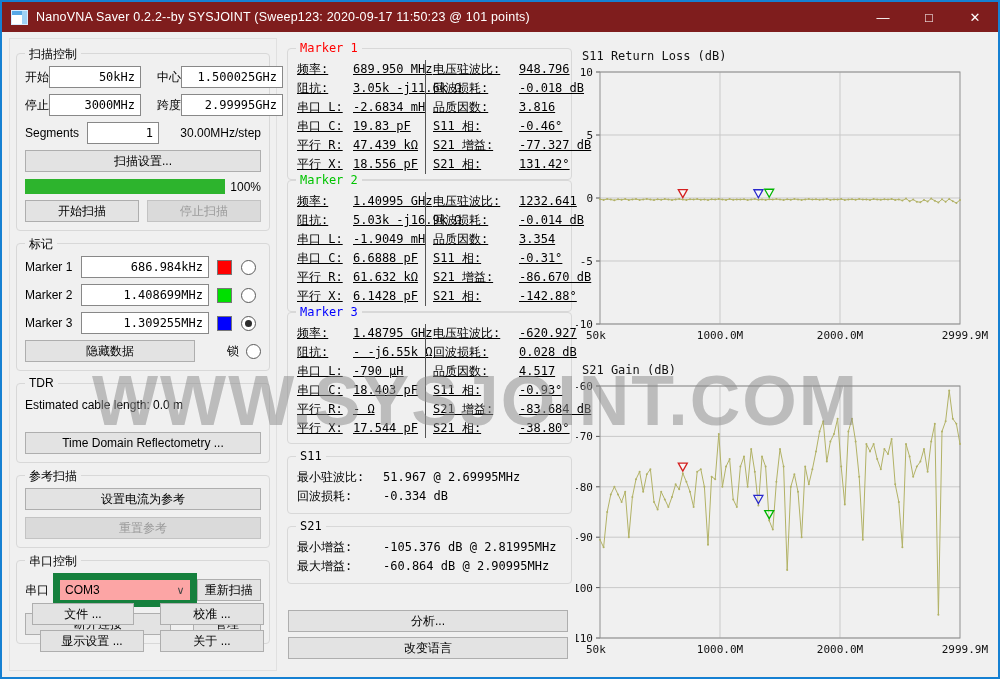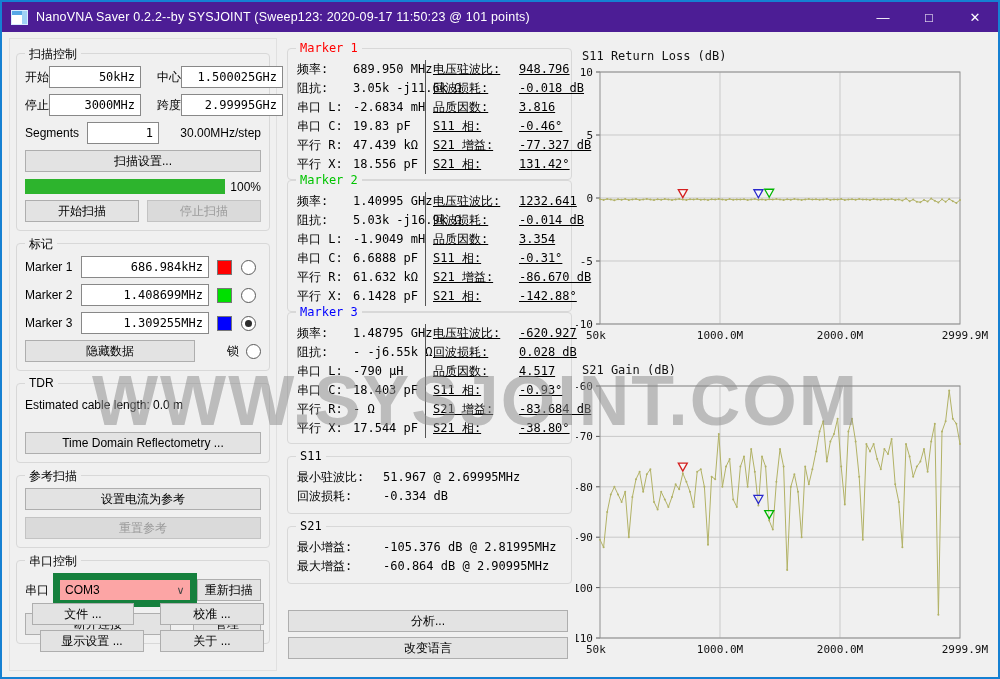--- a/index.html
+++ b/index.html
@@ -1,19 +1,19 @@
 <!DOCTYPE html>
 <html><head>
 <meta charset="utf-8">
 <style>
   html,body{margin:0;padding:0;background:#cfcfcf;}
   .window{position:relative;width:1000px;height:679px;background:#f0f0f0;border:2px solid #1580d2;
     box-sizing:border-box;font-family:"Liberation Sans",sans-serif;font-size:12px;color:#000;overflow:hidden;}
   
-  .titlebar{height:30px;background:#4c1d95;display:flex;align-items:center;color:#fff;}
+  .titlebar{height:30px;background:#7f1d1d;display:flex;align-items:center;color:#fff;}
   .app-icon{width:15px;height:13px;margin:0 8px 0 9px;background:#fff;border:1px solid #d8ecff;
     box-shadow:inset -5px 0 0 #9fd0f5, inset 0 4px 0 #56a7e6;}
   .title-text{font-size:12.5px;letter-spacing:.2px;}
   .win-controls{margin-left:auto;display:flex;height:100%;}
   .win-btn{width:46px;height:100%;display:flex;align-items:center;justify-content:center;font-size:13px;cursor:default;}
   
   .content{position:absolute;top:30px;left:0;right:0;bottom:0;}
   .left-panel{position:absolute;left:7px;top:6px;width:266px;bottom:6px;border:1px solid #e0e0e0;}
   .middle-panel{position:absolute;left:284px;top:0;width:284px;height:100%;}
   .right-panel{position:absolute;left:574px;top:4px;width:422px;bottom:4px;}
@@ -32,21 +32,21 @@
   .radio{width:13px;height:13px;border:1px solid #5a5a5a;border-radius:50%;background:#fff;position:relative;flex:none;}
   .radio.checked::after{content:'';position:absolute;left:3px;top:3px;right:3px;bottom:3px;background:#2c2c2c;border-radius:50%;}
   .swatch{width:13px;height:13px;border:1px solid #777;flex:none;}
   .select{height:20px;border:7px solid #15803d;background:#fca5a5;display:flex;align-items:center;padding:0 5px;}
   .select .chev{margin-left:auto;color:#444;font-size:11px;}
   .vdiv{width:1px;background:#9a9a9a;align-self:stretch;margin:0 8px;}
   
   .mono{font-family:"DejaVu Sans Mono",monospace;font-size:12px;}
   .mdata{padding:11px 6px 5px 9px;margin:0 0 0 1px;width:268px;}
   .cols{display:flex;}
-  .col-l{width:128px;flex:none;}
+  .col-l{width:128px;flex:none;text-decoration:underline;}
   .col-r{flex:1;border-left:1px solid #555;padding-left:7px;text-decoration:underline;}
   .drow{display:flex;line-height:19px;white-space:nowrap;}
   .dlabel{flex:none;}
   .col-l .dlabel{width:56px;}
   .col-r .dlabel{width:86px;}
   .sumbox{padding:11px 6px 7px 9px;margin-left:1px;width:268px;}
   .sumbox .dlabel{width:86px;}
   .mid-btn{position:absolute;left:2px;width:280px;}
   
   svg.chart{display:block;}

